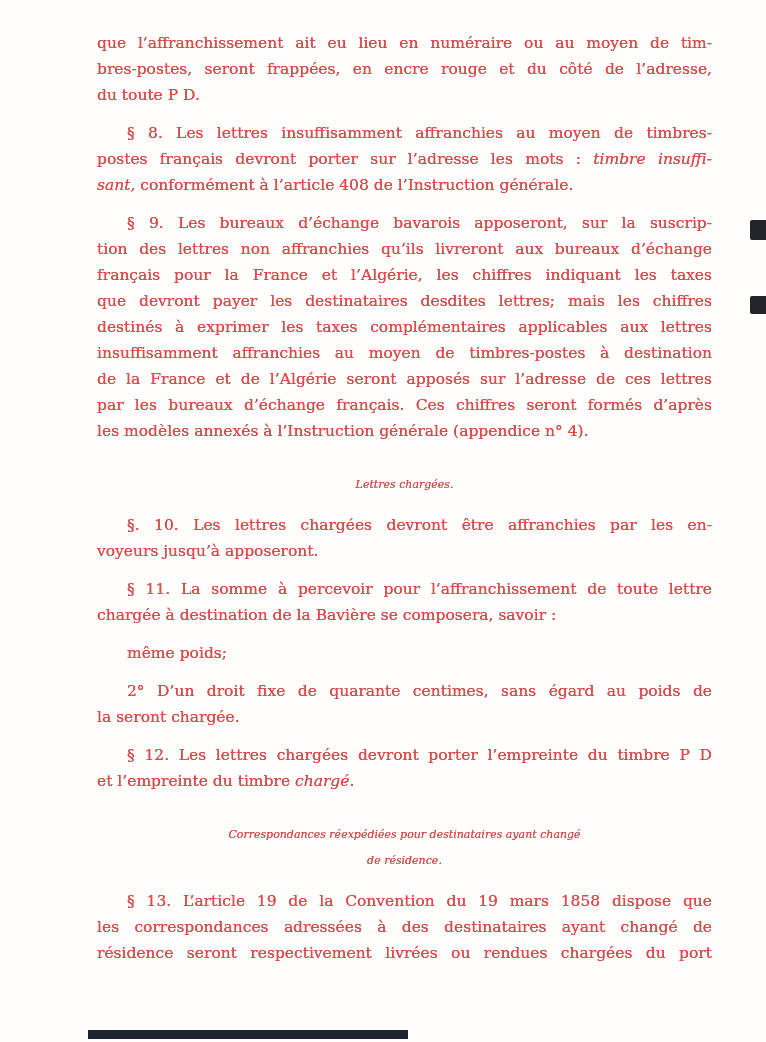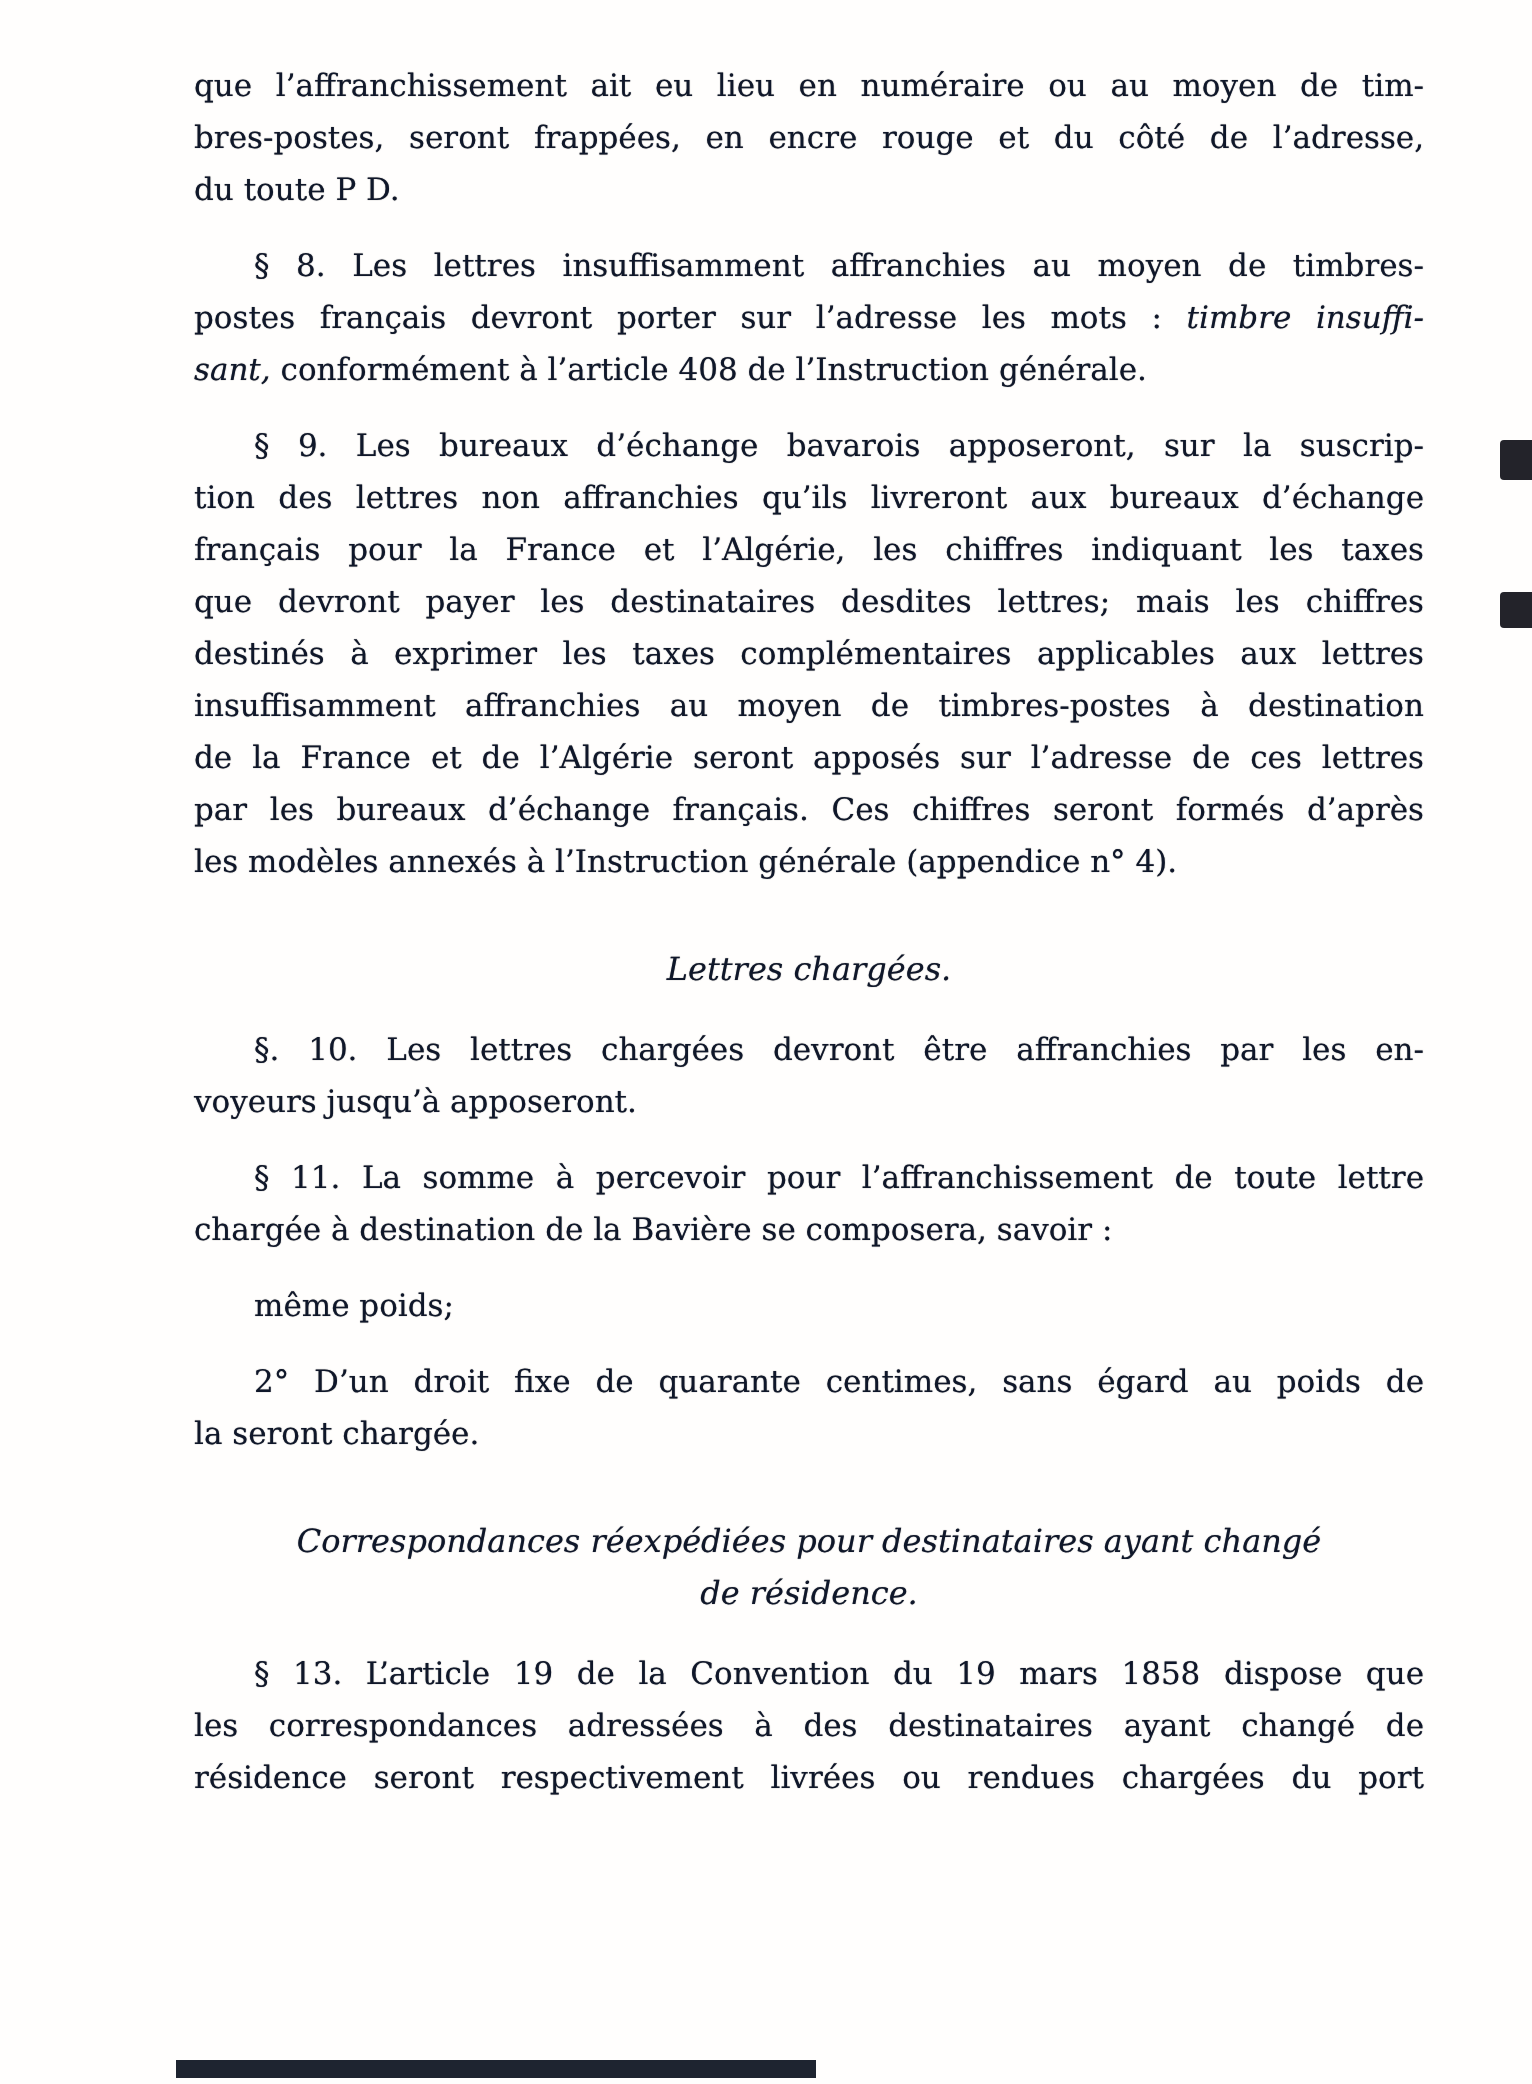--- a/index.html
+++ b/index.html
@@ -3,36 +3,36 @@
 <meta charset="utf-8">
 <style>
   html,body{margin:0;padding:0;}
   body{
     width:766px;height:1042px;background:#ffffff;
     font-family:"DejaVu Serif","Liberation Serif",serif;
     overflow:hidden;
   }
   .page{
     position:relative;width:766px;height:1042px;background:#fffefd;
-    color:#0f172a;overflow:hidden;
+    color:#ef4444;overflow:hidden;
   }
   .text-col{
     position:absolute;left:97px;top:30px;width:615px;
   }
   .paragraph{
     margin-top:12px;font-size:15.5px;line-height:26px;
     text-shadow:0 0 .5px rgba(20,20,20,.65);
   }
   .text-col > .paragraph:first-child{margin-top:0;}
   .paragraph.indent .line:first-child{text-indent:30px;}
   .line{white-space:normal;}
   .line.just{text-align:justify;text-align-last:justify;}
   .heading{
     margin-top:28px;margin-bottom:14px;
-    font-size:16px;line-height:26px;font-style:italic;
+    font-size:11px;line-height:26px;font-style:italic;
     text-align:center;text-shadow:0 0 .5px rgba(20,20,20,.6);
   }
   em{}
   .artifact{position:absolute;}
   .artifact.edge{border-radius:2px 0 0 2px;}
 </style>
 </head>
 <body>
 
 <div class="page">
@@ -69,20 +69,24 @@
         <div class="line just"><span>§ 11. La somme à percevoir pour l’affranchissement de toute lettre</span></div>
         <div class="line"><span>chargée à destination de la Bavière se composera, savoir :</span></div>
       </div>
       <div class="paragraph indent">
         <div class="line"><span>même poids;</span></div>
       </div>
       <div class="paragraph indent">
         <div class="line just"><span>2° D’un droit fixe de quarante centimes, sans égard au poids de</span></div>
         <div class="line"><span>la seront chargée.</span></div>
       </div>
+      <div class="paragraph indent">
+        <div class="line just"><span>§ 12. Les lettres chargées devront porter l’empreinte du timbre P D</span></div>
+        <div class="line"><span>et l’empreinte du timbre </span><em>chargé.</em></div>
+      </div>
       <div class="heading">
         <div class="line"><em>Correspondances réexpédiées pour destinataires ayant changé</em></div>
         <div class="line"><em>de résidence.</em></div>
       </div>
       <div class="paragraph indent">
         <div class="line just"><span>§ 13. L’article 19 de la Convention du 19 mars 1858 dispose que</span></div>
         <div class="line just"><span>les correspondances adressées à des destinataires ayant changé de</span></div>
         <div class="line just"><span>résidence seront respectivement livrées ou rendues chargées du port</span></div>
       </div>
     </div>

